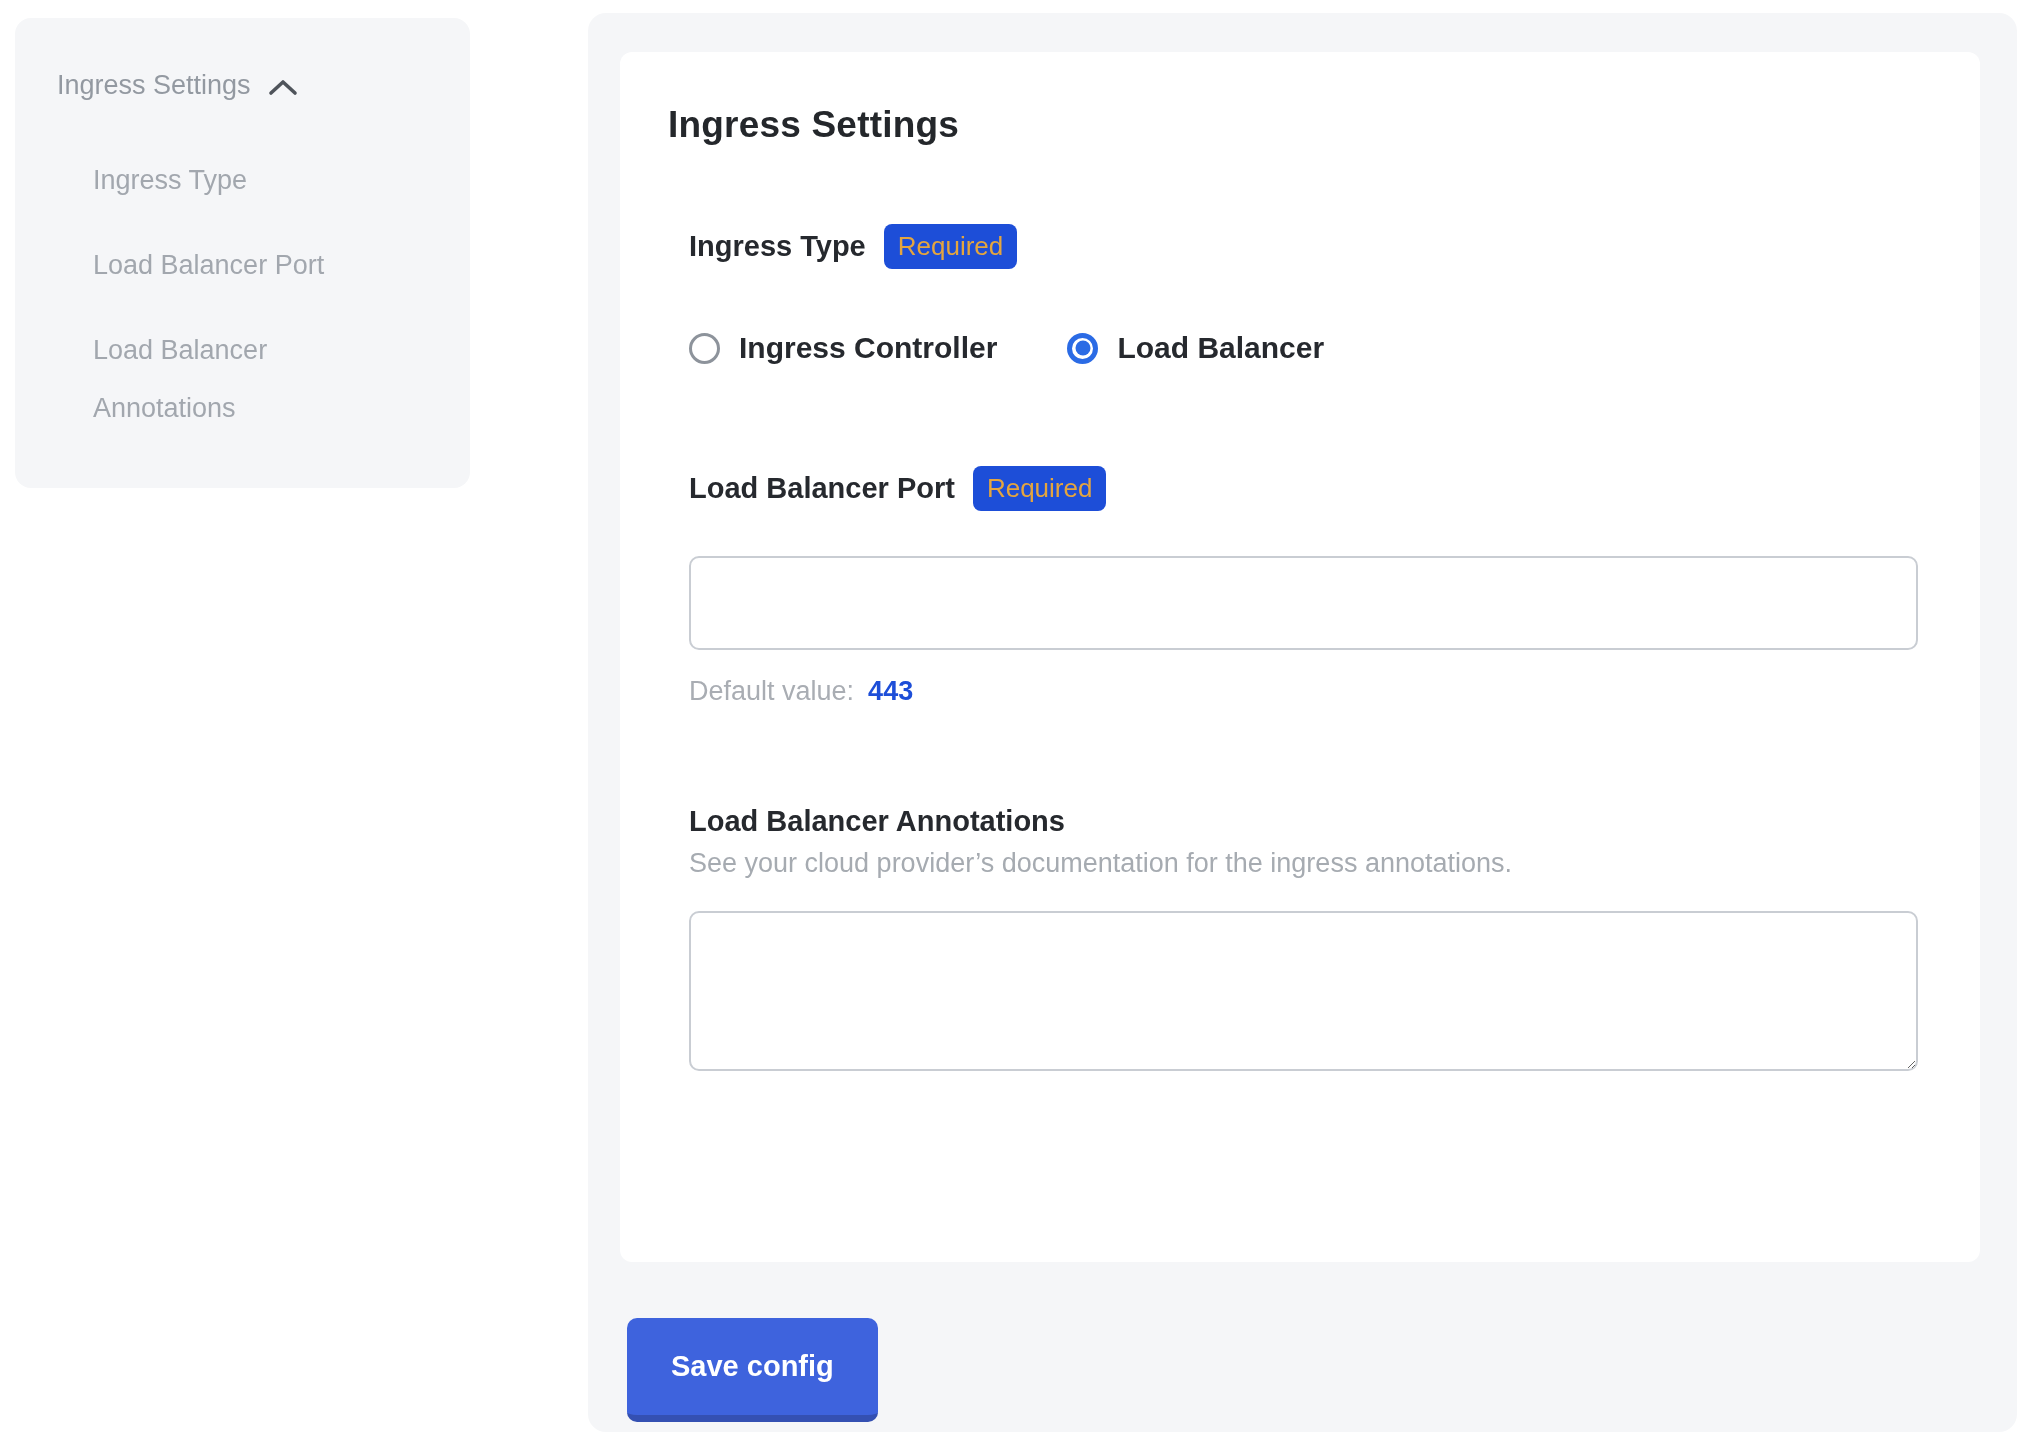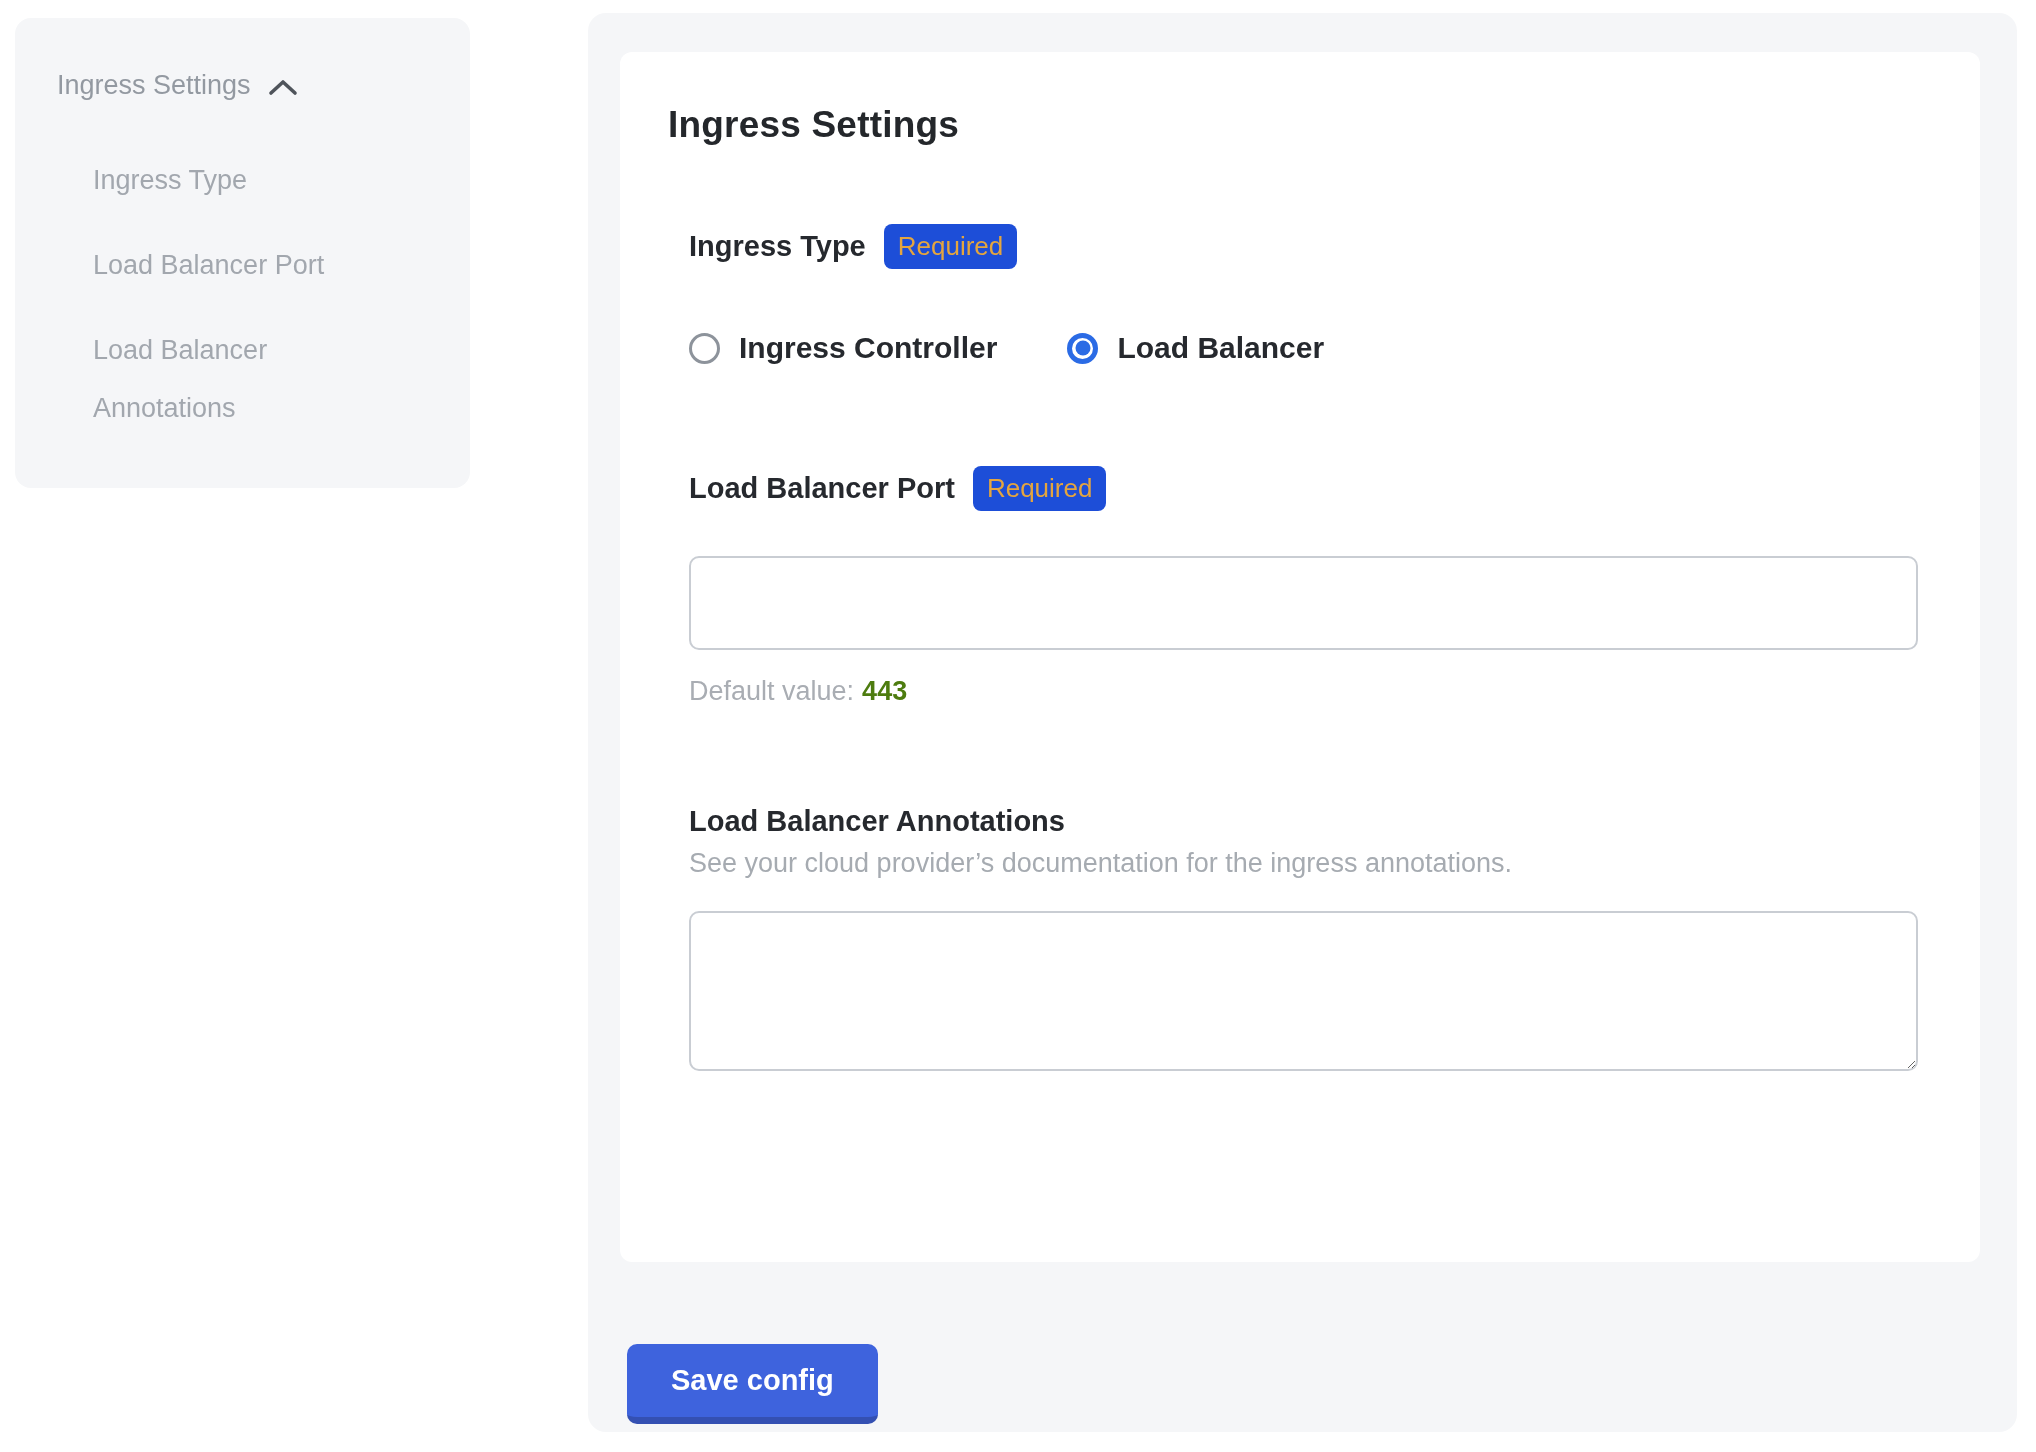--- a/index.html
+++ b/index.html
@@ -77,45 +77,45 @@
   
   .text-input {
     display: block; margin-top: 45px;
     width: 1229px; height: 94px;
     border: 2px solid #c9cdd3; border-radius: 10px;
     background: #ffffff; font-size: 28px; color: #24272b;
     padding: 0 20px; outline: none;
   }
   .default-line { margin-top: 26px; font-size: 27px; }
   .default-label { color: #a9adb3; }
-  .default-value { color: #4d7c0f; font-weight: 600; margin-left: 8px; }
+  .default-value { color: #1d4ed8; font-weight: 600; margin-left: 14px; }
 
   .annotations-textarea {
     display: block; margin-top: 32px;
     width: 1229px; height: 160px;
     border: 2px solid #c9cdd3; border-radius: 10px;
     background: #ffffff; font-size: 28px; color: #24272b;
     padding: 14px 20px; outline: none;
     resize: both; font-family: "Liberation Sans", sans-serif;
   }
 
   
   .section-ingress-type { margin-top: 78px; }
   .section-lb-port { margin-top: 101px; }
   .section-lb-annotations { margin-top: 98px; }
 
   
   .save-button {
-    display: inline-block; margin-top: 82px; margin-left: 7px;
+    display: inline-block; margin-top: 56px; margin-left: 7px;
     background: #3e63dd; color: #ffffff;
     font-family: "Liberation Sans", sans-serif;
     font-size: 29px; font-weight: 700;
     border: none; border-bottom: 7px solid #3450b2;
     border-radius: 10px;
-    padding: 0 44px; height: 80px; line-height: 73px;
+    padding: 0 44px; height: 104px; line-height: 73px;
     cursor: pointer;
   }
 </style>
 </head>
 <body>
 
 <aside class="sidebar">
   <div class="sidebar-group">
     <span>Ingress Settings</span>
     <span class="chev">

